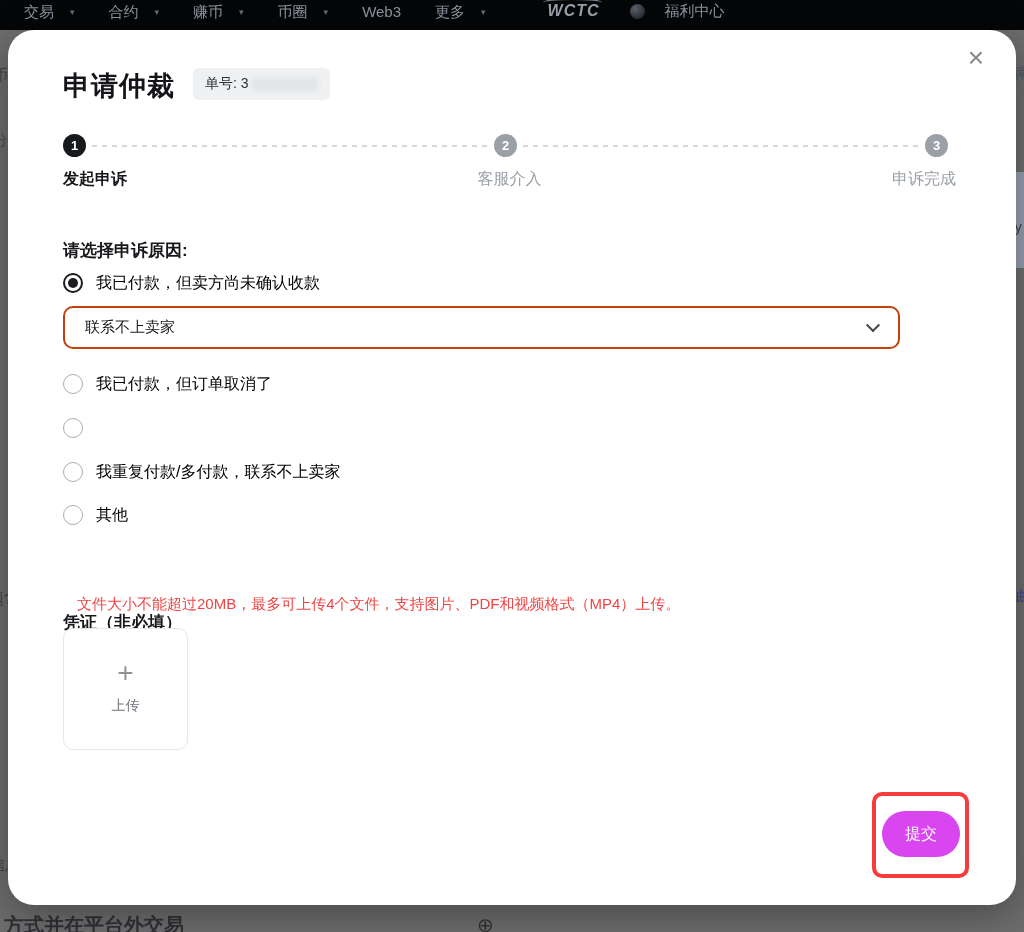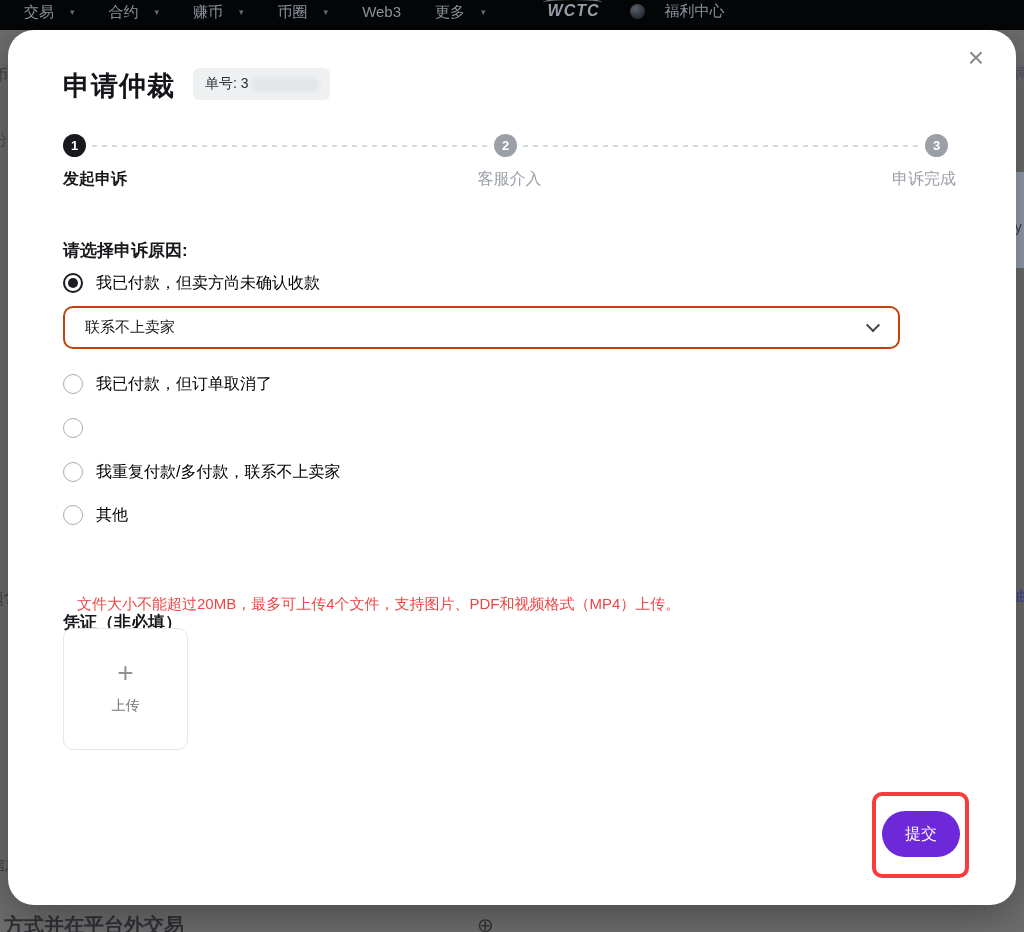--- a/index.html
+++ b/index.html
@@ -88,21 +88,21 @@
   .upload-box { position:absolute; left:55px; top:598px; width:125px; height:122px;
     border:1px solid #e5e7ea; border-radius:10px; display:flex; flex-direction:column;
     align-items:center; padding-top:30px; cursor:pointer; background:#fff; }
   .upload-plus { font-size:28px; font-weight:300; color:#8f9398; line-height:1; }
   .upload-label { font-size:14px; color:#73767c; margin-top:10px; }
 
   
   .annotation-rect { position:absolute; left:864px; top:762px; width:97px; height:86px;
     border:4px solid #f53d3d; border-radius:10px; }
   .submit-btn { position:absolute; left:874px; top:781px; width:78px; height:46px;
-    border:none; border-radius:23px; background:#6d28d9; color:#ffffff; font-size:16px;
+    border:none; border-radius:23px; background:#d946ef; color:#ffffff; font-size:16px;
     font-weight:500; cursor:pointer; display:flex; align-items:center; justify-content:center;
     font-family:"Liberation Sans","DejaVu Sans",sans-serif; }
 </style>
 </head>
 <body>
 
 <div class="topnav">
   <div class="nav-item">
     <span>交易</span>
     <span class="nav-caret">▾</span>

